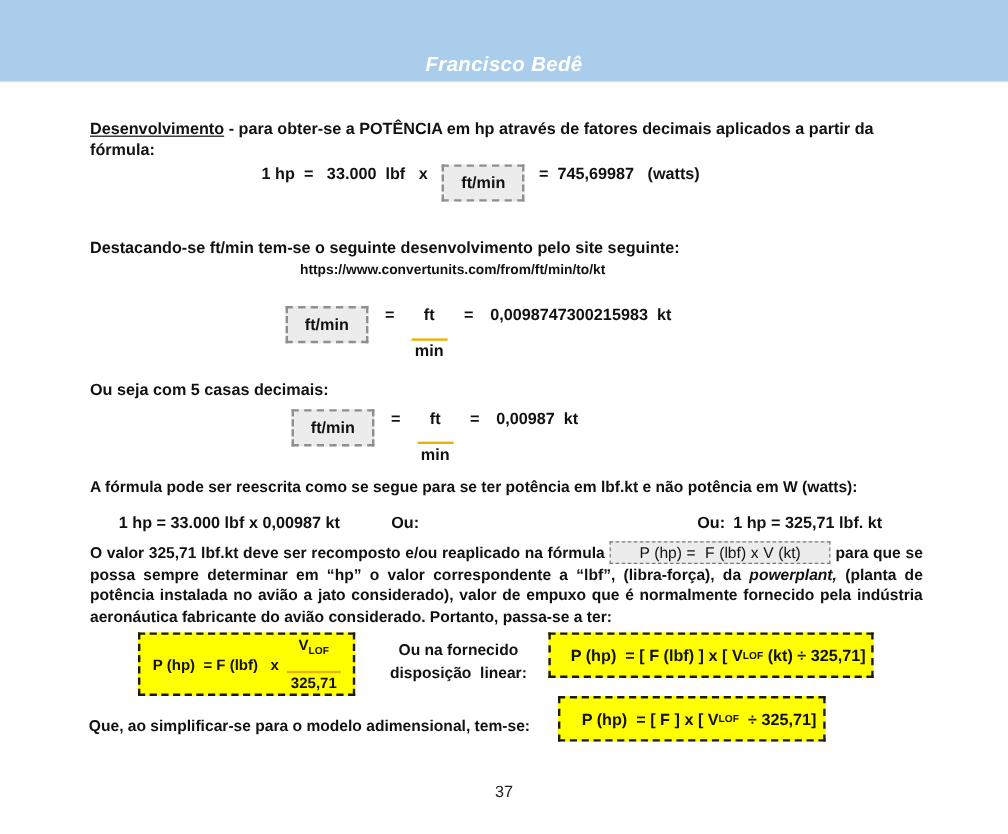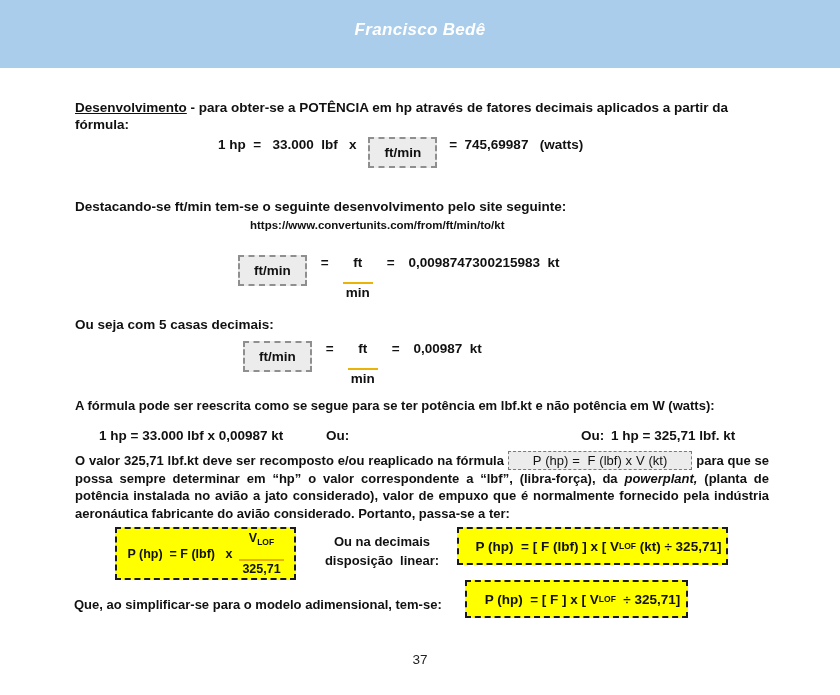--- a/index.html
+++ b/index.html
@@ -1,21 +1,21 @@
 <!DOCTYPE html>
 <html><head>
 <meta charset="utf-8">
 <style>
   * { margin:0; padding:0; box-sizing:border-box; }
   html,body { width:840px; height:695px; }
   body { font-family:"Liberation Sans", sans-serif; background:#ffffff; }
   .page { position:relative; width:840px; height:695px; background:#ffffff; overflow:hidden; }
 
   .header { position:absolute; top:0; left:0; width:840px; height:68px; background:#a9cdeb;
-            display:flex; align-items:flex-end; justify-content:center; padding-bottom:28px; }
+            display:flex; align-items:flex-end; justify-content:center; padding-bottom:4px; }
   .header-title { color:#ffffff; font-weight:700; font-style:italic; font-size:17px; letter-spacing:.3px; }
 
   .txt { position:absolute; font-weight:700; font-size:13.5px; color:#111; white-space:nowrap; }
   .wraptxt { position:absolute; font-weight:700; font-size:13.5px; color:#111; line-height:1.25; }
   .pre { white-space:pre; }
   .ul { text-decoration:underline; }
 
   .frow { position:absolute; display:flex; align-items:flex-start; font-weight:700; color:#111; }
 
   .dash-box { border:2px dashed #8f8f8f; background:#ececec; padding:6px 14px; display:inline-block;
@@ -97,21 +97,21 @@
 
   <div class="yellow-box" style="left:115px; top:527px; width:181px; height:53px; gap:7px; font-size:12.5px; padding:0 6px;">
     <span class="pre">P (hp)  = F (lbf)   x</span>
     <span class="frac">
       <span class="num"><span>V</span><sub class="lof">LOF</sub></span>
       <span class="den">325,71</span>
     </span>
   </div>
 
   <div class="wraptxt" style="left:322px; top:533px; width:120px; text-align:center; font-size:13px; line-height:1.45;">
-    <span class="pre">Ou na decimais</span><br>
+    <span class="pre">Ou na fornecido</span><br>
     <span class="pre">disposição  linear:</span>
   </div>
 
   <div class="yellow-box" style="left:457px; top:527px; width:271px; height:38px; font-size:13.5px;">
     <span class="pre">P (hp)  = [ F (lbf) ] x [ V</span>
       <sub class="lof">LOF</sub>
       <span class="pre"> (kt) ÷ 325,71]</span>
   </div>
 
   <div class="txt" style="left:74px; top:597px; font-size:13px;">Que, ao simplificar-se  para o modelo adimensional,  tem-se:</div>

